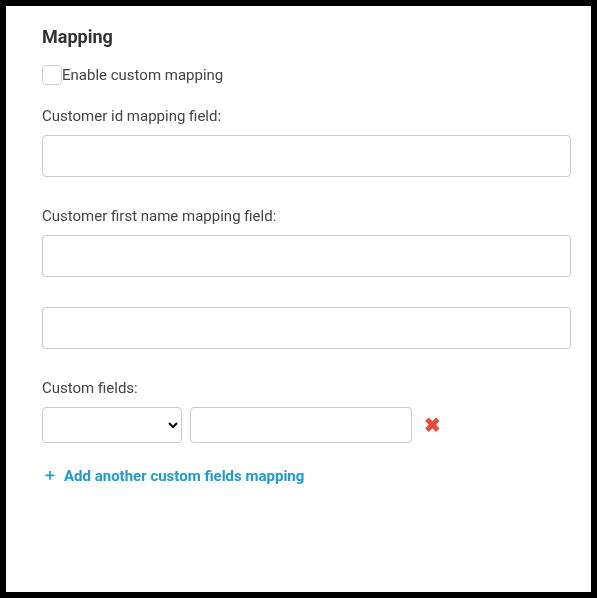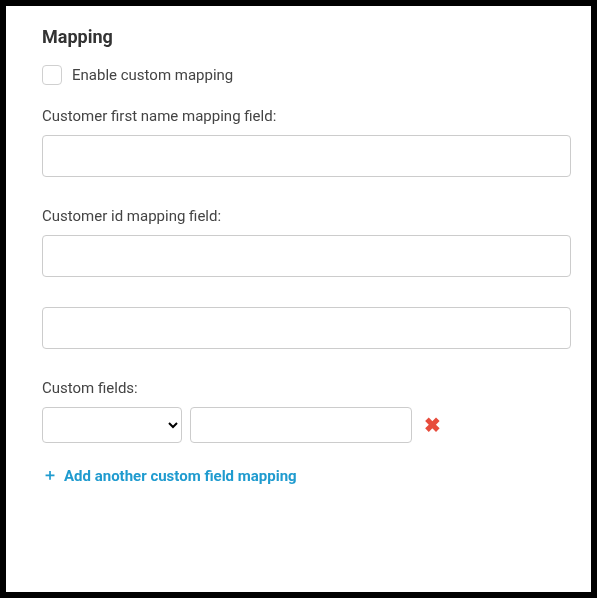--- a/index.html
+++ b/index.html
@@ -19,21 +19,20 @@
     }
     .section-title {
       font-size: 18px;
       font-weight: 700;
       color: #333;
       margin-bottom: 18px;
     }
     .checkbox-row {
       display: flex;
       align-items: center;
-      gap: 10px;
       margin-bottom: 22px;
     }
     .checkbox {
       width: 20px;
       height: 20px;
       border: 1px solid #d0d0d0;
       border-radius: 4px;
       background: #fff;
       cursor: pointer;
       flex-shrink: 0;
@@ -117,42 +116,42 @@
 <div class="panel">
 
   <h2 class="section-title">Mapping</h2>
 
   <div class="checkbox-row">
     <div class="checkbox"></div>
     <span class="checkbox-label">Enable custom mapping</span>
   </div>
 
   <div class="field-block">
-    <label class="field-label">Customer first name mapping field:</label>
+    <label class="field-label">Customer id mapping field:</label>
     <input type="text" class="text-input" value="" style="">
   </div>
 
   <div class="field-block">
-    <label class="field-label">Customer id mapping field:</label>
+    <label class="field-label">Customer first name mapping field:</label>
     <input type="text" class="text-input" value="" style="">
   </div>
 
   <div class="field-block">
     <input type="text" class="text-input" value="" style="">
   </div>
 
   <div class="field-block" style="margin-bottom:10px;margin-top:24px;">
     <label class="field-label">Custom fields:</label>
     <div class="custom-row">
       <select class="select-input">
         <option></option>
       </select>
       <input type="text" class="custom-value-input" value="" style="">
       <span class="remove-icon">✖</span>
     </div>
   </div>
 
   <a class="add-link">
     <span class="plus-icon">＋</span>
-    <span>Add another custom field mapping</span>
+    <span>Add another custom fields mapping</span>
   </a>
 
 </div>
 
 </body></html>

